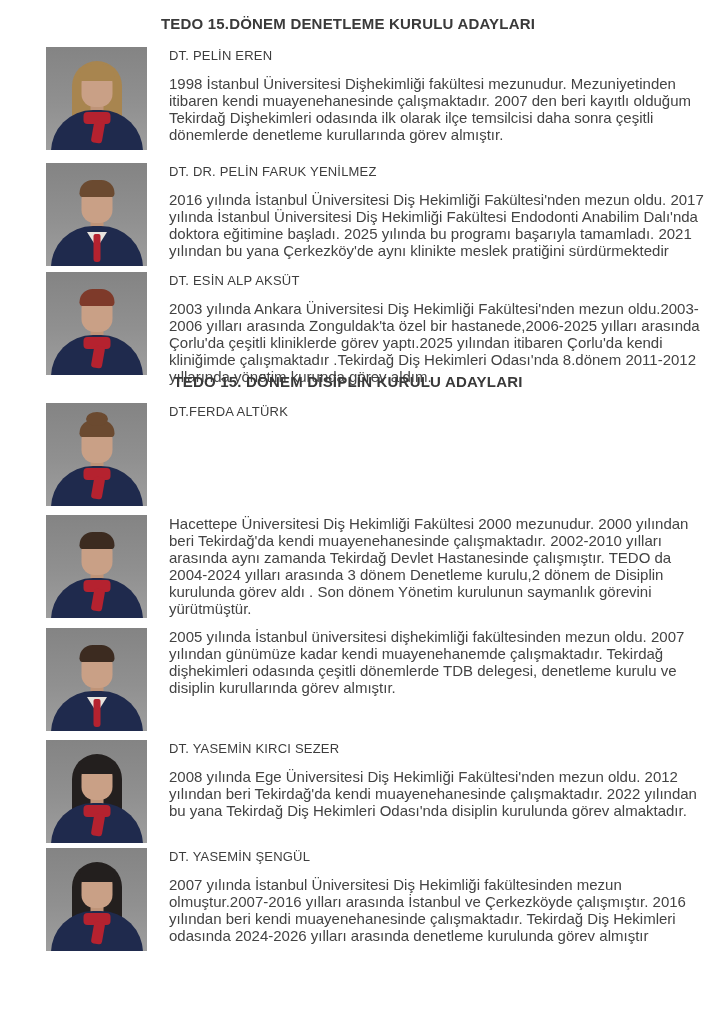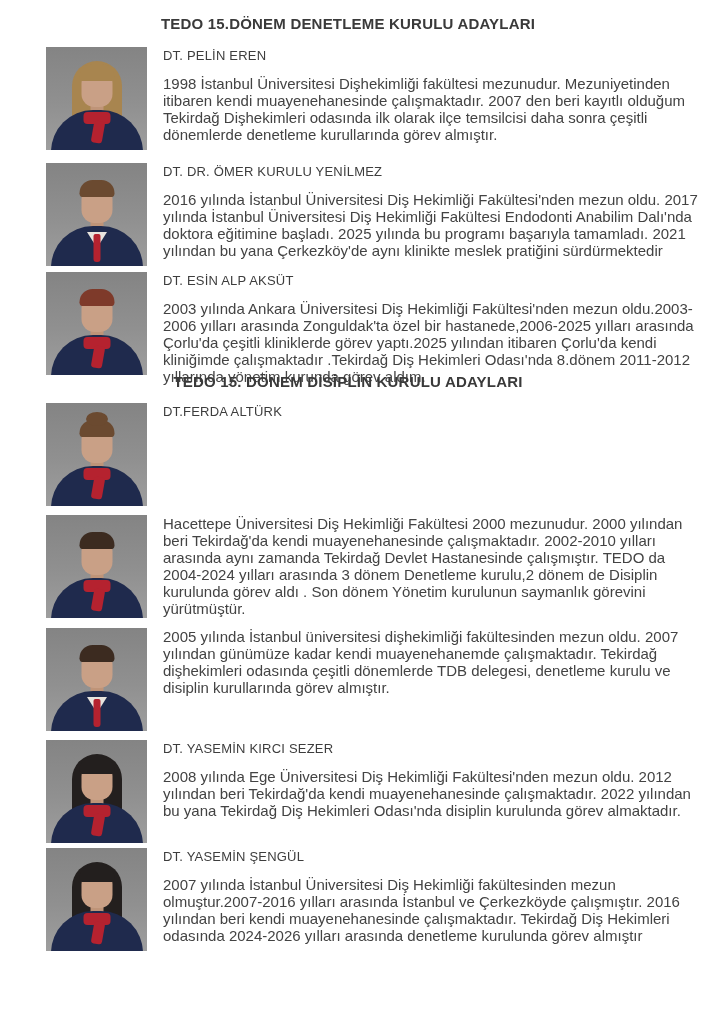--- a/index.html
+++ b/index.html
@@ -111,21 +111,21 @@
     width:11px;height:22px;border-radius:3px;
     background:#b5222f;
     transform:rotate(10deg);
   }
   .photo[data-type="male"] .shirt{display:block;}
   .photo[data-type="male"] .tie{display:block;}
   .photo[data-type="female-long"] .hair-back{display:block;}
   .photo[data-type="female-updo"] .bun{display:block;}
 
   .content{
-    margin-left:16px;
+    margin-left:22px;
     padding-top:0;
     width:546px;
   }
   .name{
     margin:1px 0 12px 0;
     font-size:13px;
     font-weight:400;
     letter-spacing:0.2px;
     color:#3d3d3d;
   }
@@ -170,21 +170,21 @@
         <div class="torso"></div>
         <div class="shirt"></div>
         <div class="tie"></div>
 
         <div class="head"></div>
         <div class="hair-top"></div>
 
       </div>
     </div>
     <div class="content">
-      <div class="name">DT. DR. ÖMER KURULU YENİLMEZ</div>
+      <div class="name">DT. DR. PELİN FARUK YENİLMEZ</div>
       <div class="bio">2016 yılında İstanbul Üniversitesi Diş Hekimliği Fakültesi'nden mezun oldu. 2017 yılında İstanbul Üniversitesi Diş Hekimliği Fakültesi Endodonti Anabilim Dalı'nda doktora eğitimine başladı. 2025 yılında bu programı başarıyla tamamladı. 2021 yılından bu yana Çerkezköy'de aynı klinikte meslek pratiğini sürdürmektedir</div>
     </div>
   </div>
 
   <div class="card c3">
     <div class="photo" data-type="female-short">
       <div class="fig" data-hair="auburn">
 
         <div class="neck"></div>
         <div class="torso"></div>

